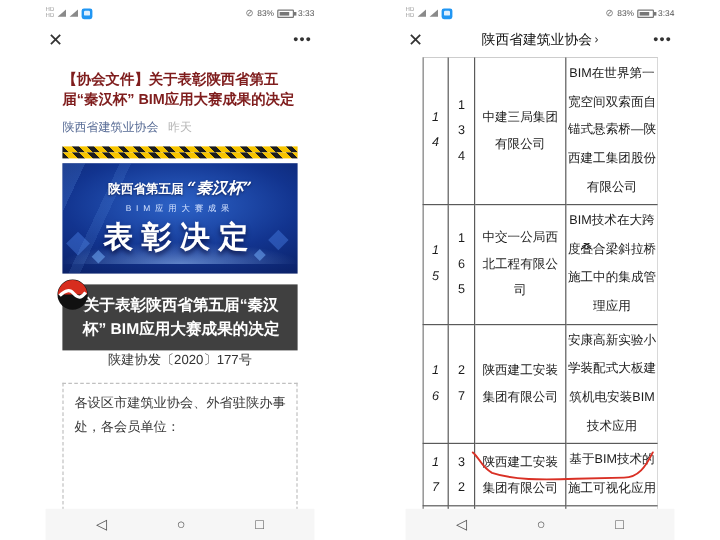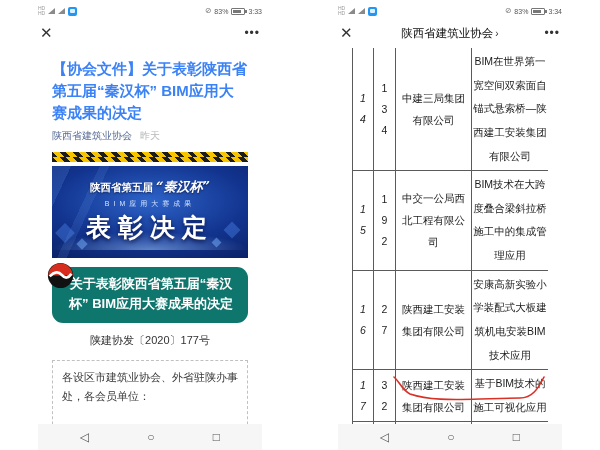--- a/index.html
+++ b/index.html
@@ -24,21 +24,21 @@
 
   
   .navbar { height:30px; display:flex; align-items:center; justify-content:space-between; padding:0 2px; }
   .close-x { font-size:15px; color:#333; font-weight:400; cursor:pointer; }
   .more-dots { font-size:12px; color:#333; letter-spacing:1px; cursor:pointer; }
   .nav-title { font-size:11.5px; color:#111; display:flex; align-items:center; gap:2px; position:absolute; left:50%; transform:translateX(-50%); white-space:nowrap; }
   .nav-chev { color:#333; font-size:10px; }
 
   
   .content { padding:0 14px; flex:1; display:flex; flex-direction:column; overflow:hidden; }
-  .art-title { margin-top:10px; font-size:15px; font-weight:700; color:#3b82f6; line-height:1.45; }
+  .art-title { margin-top:10px; font-size:12px; font-weight:700; color:#7f1d1d; line-height:1.45; }
   .byline { margin-top:6px; display:flex; gap:8px; font-size:10px; align-items:center; }
   .byline .author { color:#576b95; cursor:pointer; }
   .byline .when { color:#b8b8b8; }
 
   .promo { margin-top:9px; cursor:pointer; }
   .hazard { height:5px; background:repeating-linear-gradient(45deg,#1c1c1c 0 4px,#f6c400 4px 9px); }
   .promo-mid { height:24px; background:#f6c400; display:flex; align-items:center; gap:4px; padding:0 7px; }
   .logo-dot { width:15px; height:15px; flex:none; }
   .promo-red { color:#d72d1e; font-weight:700; font-size:9.5px; }
   .promo-dark { color:#222; font-weight:700; font-size:9.5px; }
@@ -55,24 +55,24 @@
   .d1 { width:14px; height:14px; left:6px; bottom:18px; }
   .d2 { width:8px; height:8px; left:26px; bottom:10px; background:rgba(120,180,255,.5); }
   .d3 { width:12px; height:12px; right:10px; bottom:22px; }
   .d4 { width:7px; height:7px; right:28px; bottom:12px; background:rgba(120,180,255,.5); }
   .hero-inner { position:relative; z-index:2; text-align:center; color:#fff; padding-top:12px; }
   .hero-l1 { font-size:10.5px; font-weight:700; text-shadow:0 1px 2px rgba(0,0,30,.6); }
   .hero-cup { font-size:13px; font-family:"DejaVu Serif","Liberation Serif",serif; font-style:italic; }
   .hero-l2 { margin-top:3px; font-size:7px; letter-spacing:4px; color:#d6e4ff; }
   .hero-l3 { margin-top:2px; font-size:25px; font-weight:700; letter-spacing:7px; font-family:"DejaVu Serif","Liberation Serif",serif; text-shadow:0 2px 4px rgba(0,0,40,.7); }
 
-  .docbox { margin-top:9px; position:relative; background:#0f766e; border-radius:11px; color:#fff; font-weight:700;
+  .docbox { margin-top:9px; position:relative; background:#404040; border-radius:0; color:#fff; font-weight:700;
             font-size:13px; line-height:1.55; text-align:center; padding:7px 12px 8px 14px; }
   .docbox .logo-dot { position:absolute; left:-5px; top:-5px; width:27px; height:27px; }
-  .doc-number { margin-top:10px; text-align:center; font-size:11px; color:#333; }
+  .doc-number { text-align:center; font-size:11px; color:#333; }
   .dashed-box { margin-top:12px; border:1px dashed #c0c0c0; padding:7px 9px; font-size:11px; color:#3a3a3a; line-height:1.8; flex:1; overflow:hidden; }
 
   
   .andnav { position:absolute; bottom:0; left:50%; transform:translateX(-50%); width:224px; height:26px;
             background:#f6f6f6; display:flex; align-items:center; justify-content:space-between; padding:0 42px; }
   .andnav span { color:#555; font-size:12px; line-height:1; cursor:pointer; }
 
   
   .table-wrap { position:relative; height:377px; overflow:hidden; margin:0 14px; }
   table.results { border-collapse:collapse; width:196px; table-layout:fixed; margin-top:-1px; }
@@ -194,28 +194,28 @@
         <table class="results">
           <tbody>
               <tr class="r1">
     <td class="c-rank">
                   <span class="digits">14</span>
                 </td>
     <td class="c-no">
                   <span class="digits">134</span>
                 </td>
     <td class="c-comp"><span>中建三局集团有限公司</span></td>
-    <td class="c-proj"><span>BIM在世界第一宽空间双索面自锚式悬索桥—陕西建工安装集团有限公司</span></td>
+    <td class="c-proj"><span>BIM在世界第一宽空间双索面自锚式悬索桥—陕西建工集团股份有限公司</span></td>
   </tr>
               <tr class="r2">
     <td class="c-rank">
                   <span class="digits">15</span>
                 </td>
     <td class="c-no">
-                  <span class="digits">192</span>
+                  <span class="digits">165</span>
                 </td>
     <td class="c-comp"><span>中交一公局西北工程有限公司</span></td>
     <td class="c-proj"><span>BIM技术在大跨度叠合梁斜拉桥施工中的集成管理应用</span></td>
   </tr>
               <tr class="r3">
     <td class="c-rank">
                   <span class="digits">16</span>
                 </td>
     <td class="c-no">
                   <span class="digits">27</span>

